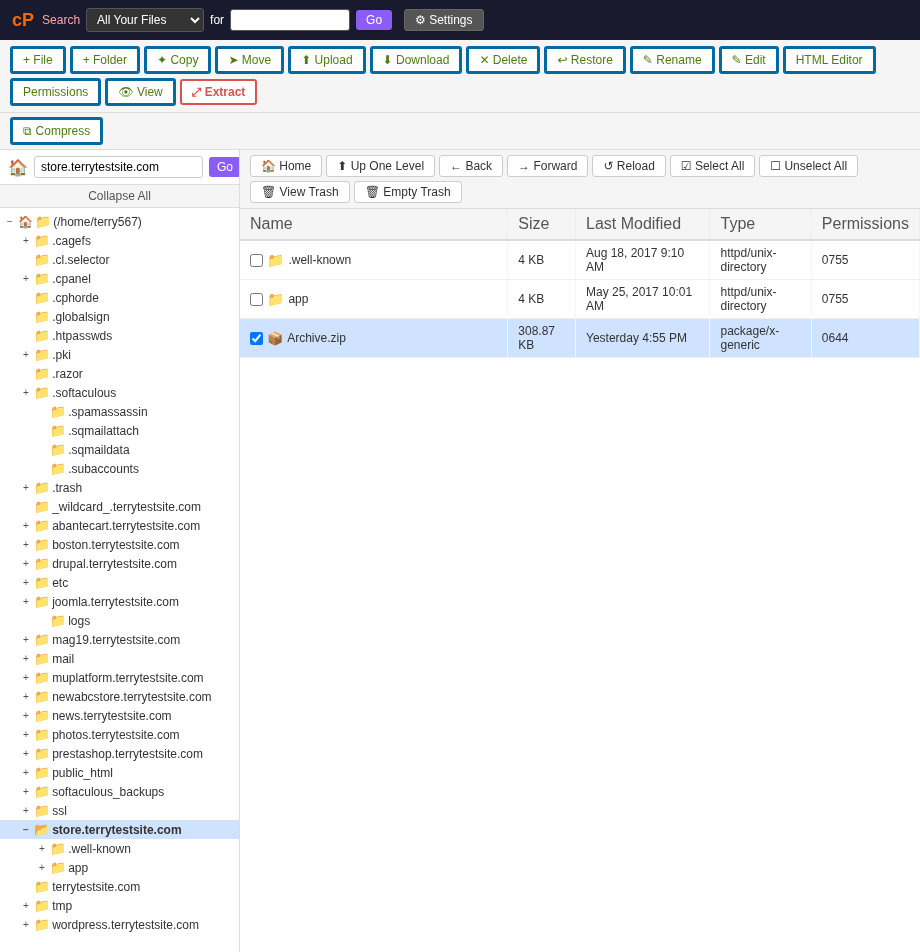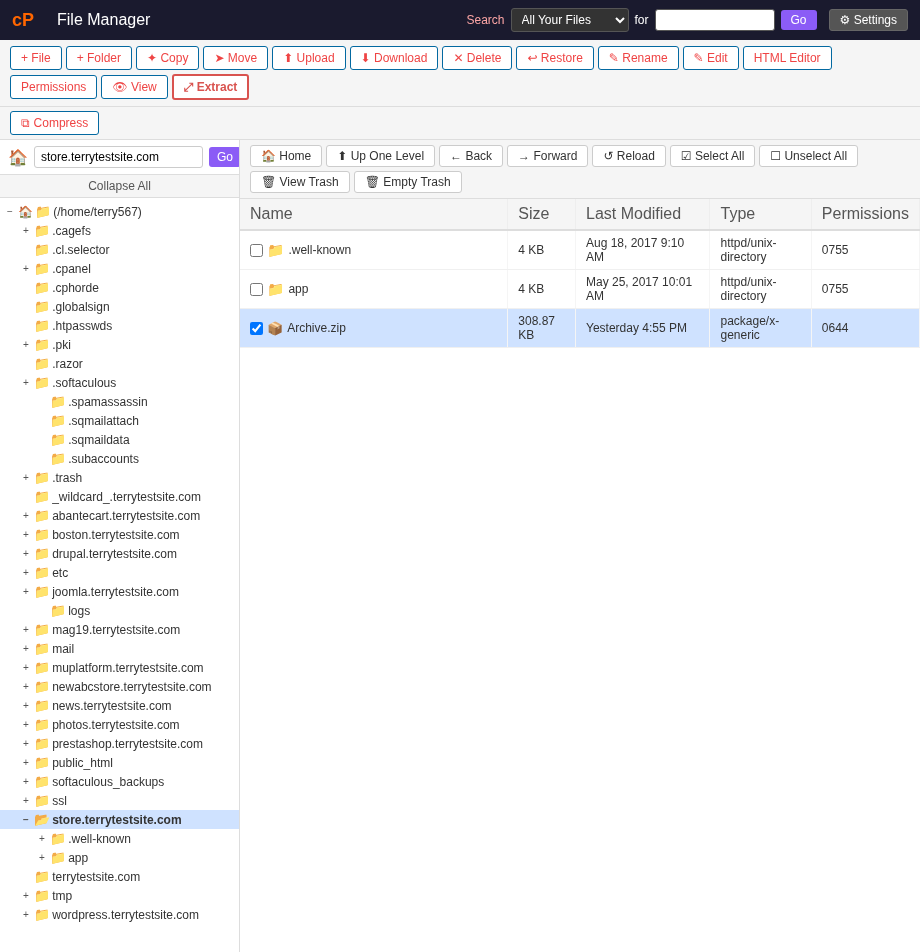--- a/index.html
+++ b/index.html
@@ -6,21 +6,20 @@
     body { font-family: Arial, sans-serif; font-size: 12px; background: #fff; color: #333; width: 920px; }
 
     
     .header {
       background: #1a1a2e;
       display: flex;
       align-items: center;
       padding: 0 12px;
       height: 40px;
       color: #fff;
-      gap: 15px;
     }
     .header-logo { font-size: 18px; font-weight: bold; margin-right: 8px; color: #ff6600; }
     .header-title { font-size: 16px; color: #fff; flex: 1; }
     .header-search { display: flex; align-items: center; gap: 6px; }
     .header-search label { color: #fca5a5; font-size: 12px; }
     .search-select {
       padding: 3px 6px; font-size: 12px; border: 1px solid #555; background: #333; color: #fff;
       border-radius: 3px;
     }
     .search-input {
@@ -40,22 +39,22 @@
     .toolbar {
       background: #f5f5f5;
       border-bottom: 1px solid #ddd;
       padding: 6px 10px;
       display: flex;
       align-items: center;
       flex-wrap: wrap;
       gap: 4px;
     }
     .toolbar-btn {
-      padding: 4px 10px; font-size: 12px; background: #fff; color: #ef4444;
-      border: 1px solid #0369a1; border-radius: 3px; cursor: pointer; display: inline-flex; align-items: center; gap: 4px;
+      padding: 4px 10px; font-size: 12px; background: #fff; color: #4d7c0f;
+      border: 3px solid #0369a1; border-radius: 3px; cursor: pointer; display: inline-flex; align-items: center; gap: 4px;
     }
     .toolbar-btn.highlighted { border: 2px solid #d9534f; color: #d9534f; font-weight: bold; }
     .toolbar-btn.compress { margin-left: 0; }
 
     
     .main-layout {
       display: flex;
       height: calc(952px - 40px - 40px - 28px);
     }
 
@@ -144,21 +143,20 @@
       display: flex;
       align-items: center;
       gap: 4px;
     }
   </style>
 </head>
 <body>
 
 <div class="header">
   <span class="header-logo">cP</span>
-  <span class="header-title">File Manager</span>
   <div class="header-search">
     <label>Search</label>
     <select class="search-select">
       <option>All Your Files</option>
       <option>This Directory</option>
       <option>Filenames Only</option>
     </select>
     <span>for</span>
     <input class="search-input" type="text" style="">
     <button class="btn-go">Go</button>

